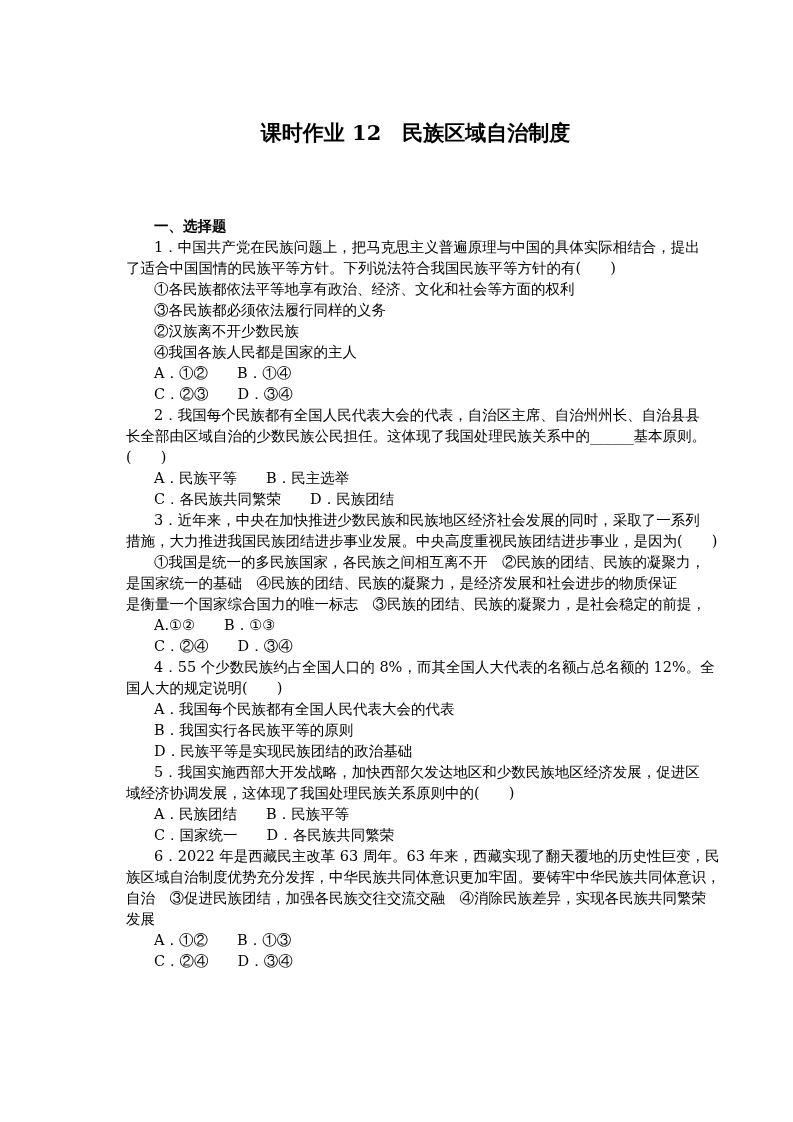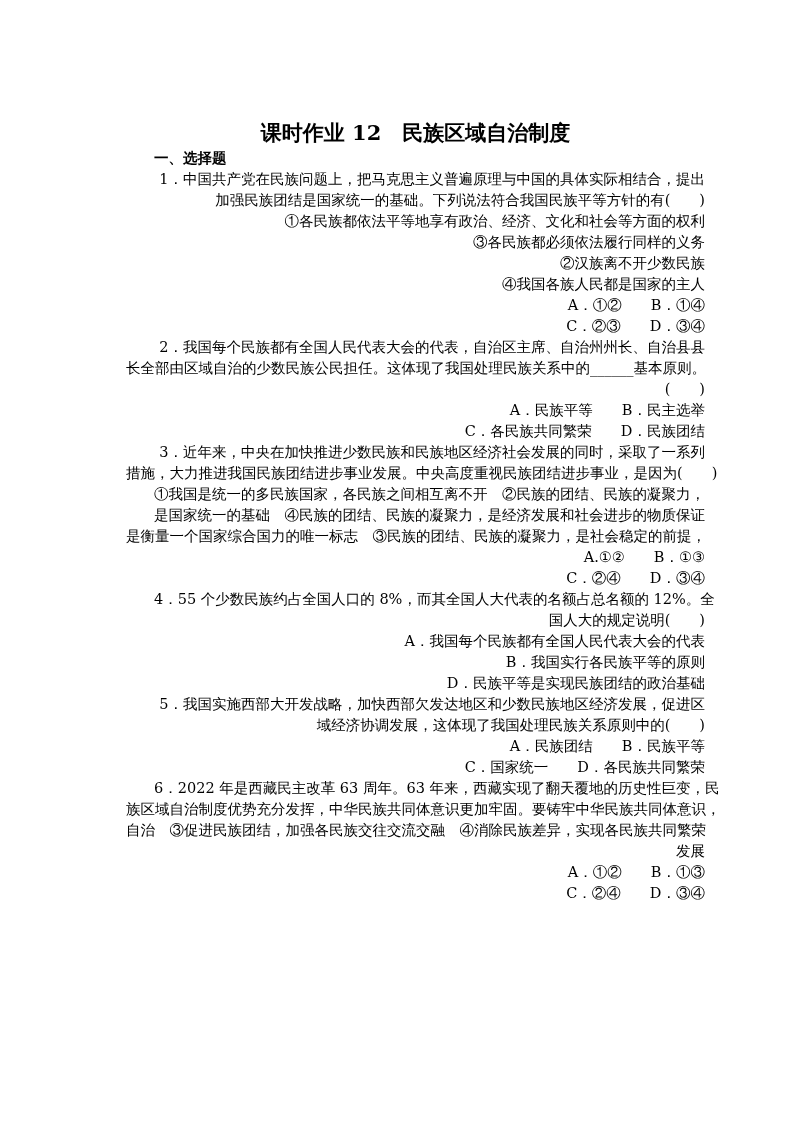--- a/index.html
+++ b/index.html
@@ -30,48 +30,48 @@
     margin: 0;
     padding-top: 117px;
     text-align: center;
     font-size: 21px;
     line-height: 31px;
     font-weight: bold;
     white-space: pre;
     font-family: "DejaVu Serif", "Liberation Serif", serif;
   }
   .section-heading {
+    margin-top: 68px;
     font-weight: bold;
     font-family: "DejaVu Sans", "Liberation Sans", sans-serif;
   }
   .line {
     font-size: 14.5px;
     line-height: 21px;
     white-space: pre;
   }
   .ind {
     text-indent: 28px;
   }
   .question {
     margin: 0;
     padding: 0;
-    text-align: right;
   }
 </style>
 </head>
 <body>
 
 <div class="page">
   <div class="content">
     <h1 class="doc-title">课时作业 12　民族区域自治制度</h1>
     <div class="line ind section-heading">一、选择题</div>
     <div id="questions">
         <div class="question">
           <div class="line ind">1．中国共产党在民族问题上，把马克思主义普遍原理与中国的具体实际相结合，提出</div>
-          <div class="line">加强民族团结是国家统一的基础。下列说法符合我国民族平等方针的有(　　)</div>
+          <div class="line">了适合中国国情的民族平等方针。下列说法符合我国民族平等方针的有(　　)</div>
           <div class="line ind">①各民族都依法平等地享有政治、经济、文化和社会等方面的权利</div>
           <div class="line ind">③各民族都必须依法履行同样的义务</div>
           <div class="line ind">②汉族离不开少数民族</div>
           <div class="line ind">④我国各族人民都是国家的主人</div>
           <div class="line ind">A．①②　　B．①④</div>
           <div class="line ind">C．②③　　D．③④</div>
         </div>
         <div class="question">
           <div class="line ind">2．我国每个民族都有全国人民代表大会的代表，自治区主席、自治州州长、自治县县</div>
           <div class="line">长全部由区域自治的少数民族公民担任。这体现了我国处理民族关系中的______基本原则。</div>

